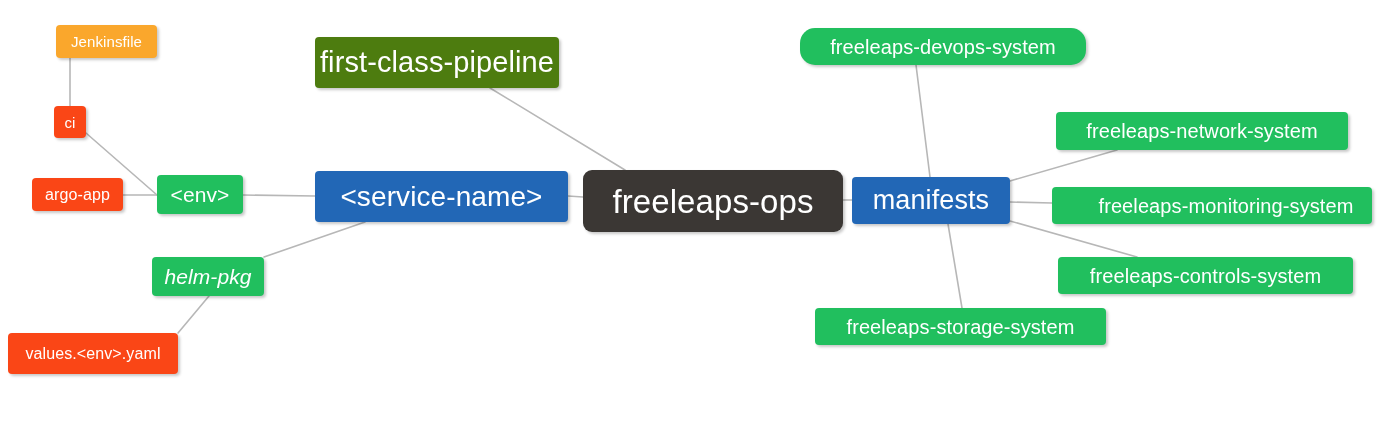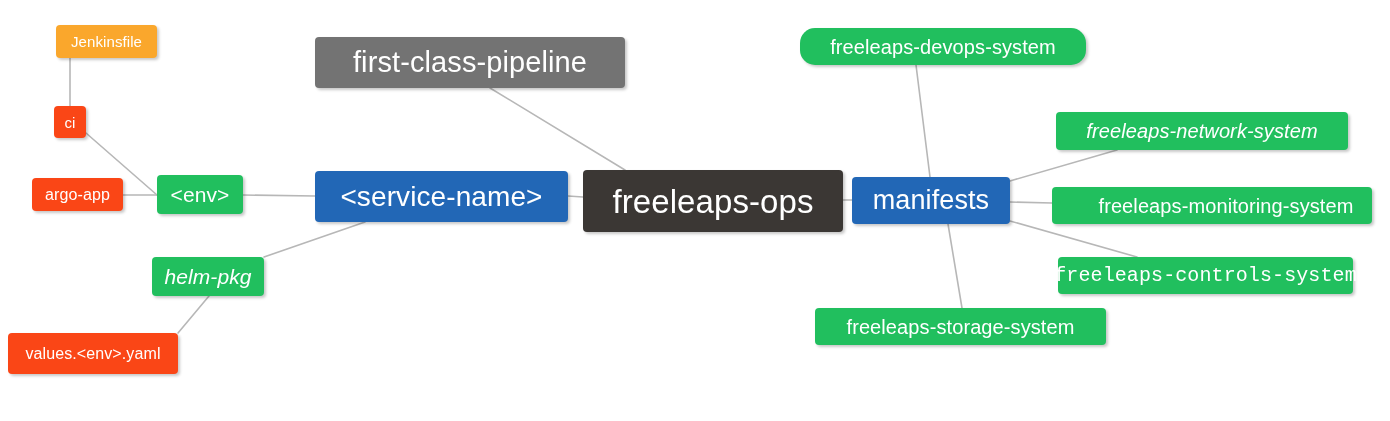--- a/index.html
+++ b/index.html
@@ -75,41 +75,41 @@
       </div>
       <div class="node" style="left: 157px; top: 175px; width: 86px; height: 39px; background: rgb(33, 191, 94); font-size: 21px;">
         <span class="node-label">&lt;env&gt;</span>
       </div>
       <div class="node" style="left: 8px; top: 333px; width: 170px; height: 41px; background: rgb(250, 70, 22); font-size: 16px;">
         <span class="node-label">values.&lt;env&gt;.yaml</span>
       </div>
       <div class="node" style="left: 152px; top: 257px; width: 112px; height: 39px; background: rgb(33, 191, 94); font-size: 21px; font-style: italic;">
         <span class="node-label">helm-pkg</span>
       </div>
-      <div class="node" style="left: 315px; top: 37px; width: 310px; height: 51px; background: #737373; font-size: 29px;">
+      <div class="node" style="left: 315px; top: 37px; width: 244px; height: 51px; background: #4d7c0f; font-size: 29px;">
         <span class="node-label">first-class-pipeline</span>
       </div>
       <div class="node" style="left: 315px; top: 171px; width: 253px; height: 51px; background: rgb(34, 103, 182); font-size: 28px;">
         <span class="node-label">&lt;service-name&gt;</span>
       </div>
-      <div class="node" style="left: 583px; top: 170px; width: 260px; height: 62px; background: rgb(59, 55, 52); font-size: 33px;">
+      <div class="node" style="left: 583px; top: 170px; width: 260px; height: 62px; background: rgb(59, 55, 52); font-size: 33px; border-radius: 9px;">
         <span class="node-label">freeleaps-ops</span>
       </div>
       <div class="node" style="left: 852px; top: 177px; width: 158px; height: 47px; background: rgb(34, 103, 182); font-size: 27px;">
         <span class="node-label">manifests</span>
       </div>
       <div class="node" style="left: 800px; top: 28px; width: 286px; height: 37px; background: rgb(33, 191, 94); font-size: 20px; border-radius: 15px;">
         <span class="node-label">freeleaps-devops-system</span>
       </div>
-      <div class="node" style="left: 1056px; top: 112px; width: 292px; height: 38px; background: rgb(33, 191, 94); font-size: 20px; font-style: italic;">
+      <div class="node" style="left: 1056px; top: 112px; width: 292px; height: 38px; background: rgb(33, 191, 94); font-size: 20px;">
         <span class="node-label">freeleaps-network-system</span>
       </div>
       <div class="node" style="left: 1052px; top: 187px; width: 320px; height: 37px; background: rgb(33, 191, 94); font-size: 20px; padding-left: 28px;">
         <span class="node-label">freeleaps-monitoring-system</span>
       </div>
-      <div class="node" style="left: 1058px; top: 257px; width: 295px; height: 37px; background: rgb(33, 191, 94); font-size: 20px; font-family: Liberation Mono, monospace;">
+      <div class="node" style="left: 1058px; top: 257px; width: 295px; height: 37px; background: rgb(33, 191, 94); font-size: 20px;">
         <span class="node-label">freeleaps-controls-system</span>
       </div>
       <div class="node" style="left: 815px; top: 308px; width: 291px; height: 37px; background: rgb(33, 191, 94); font-size: 20px; align-items: center;">
         <span class="node-label">freeleaps-storage-system</span>
       </div>
     </div>
 </div>
 
 </body></html>

